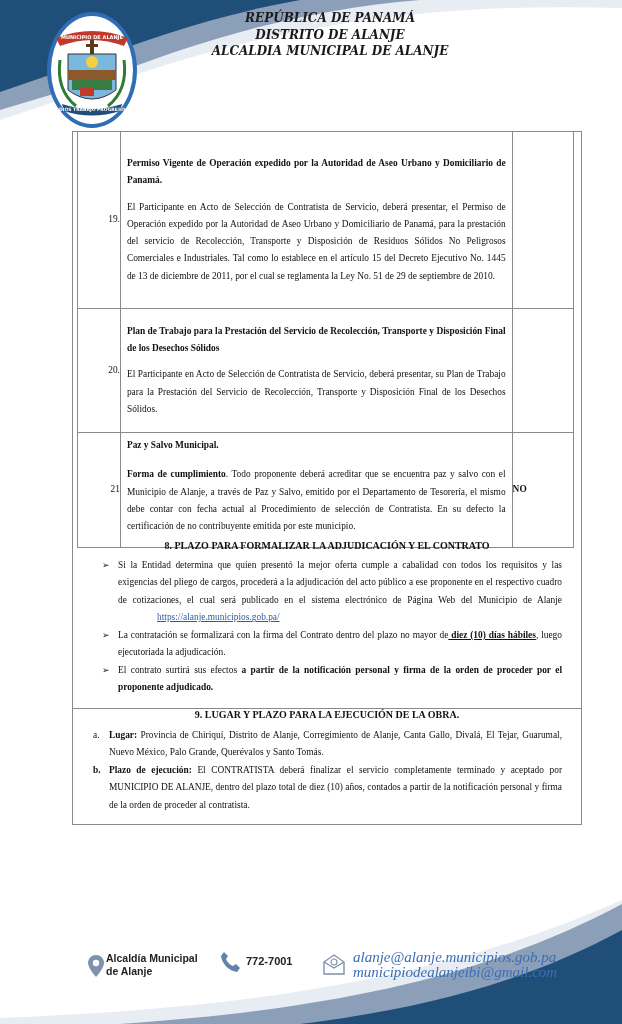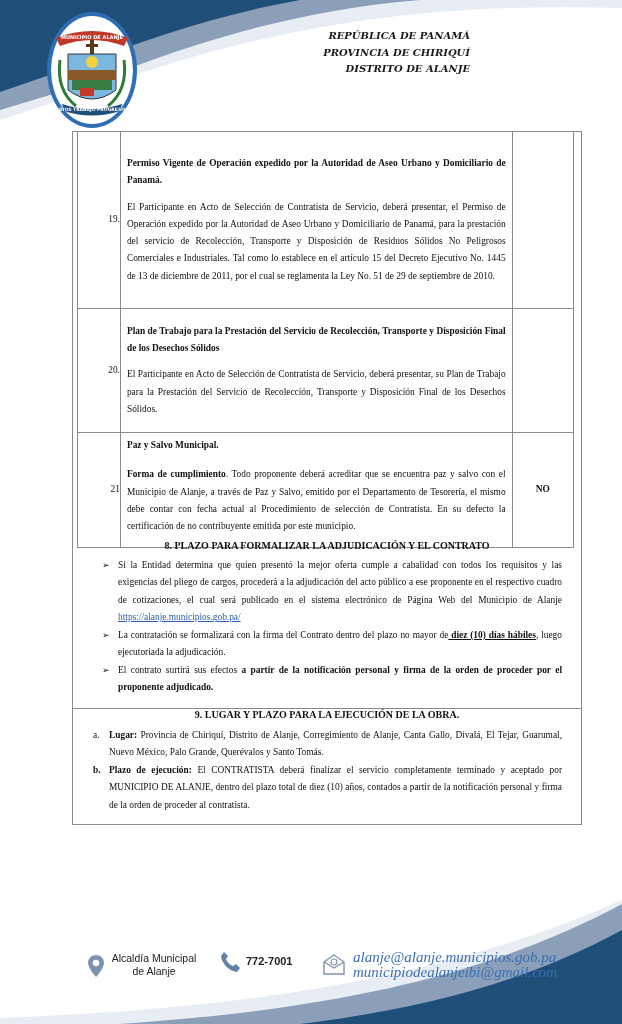--- a/index.html
+++ b/index.html
@@ -1,50 +1,50 @@
 <!DOCTYPE html>
 <html><head>
 <meta charset="utf-8">
 <style>
   html, body { margin:0; padding:0; }
   body { width:622px; height:1024px; position:relative; overflow:hidden; background:#ffffff; font-family:"Liberation Serif", serif; color:#111; }
   
   #hdr-svg { position:absolute; left:0; top:0; width:622px; height:130px; }
   #ftr-svg { position:absolute; left:0; top:900px; width:622px; height:124px; }
   .logo { position:absolute; left:46px; top:10px; width:92px; height:120px; }
-  .hdr-lines { position:absolute; left:190px; top:28px; width:280px; text-align:right; font-family:"DejaVu Serif", serif; font-weight:bold; font-style:italic; font-size:10px; line-height:16.5px; color:#1a1a1a; }
+  .hdr-lines { position:absolute; left:190px; top:10px; width:280px; text-align:center; font-family:"DejaVu Serif", serif; font-weight:bold; font-style:italic; font-size:12px; line-height:16.5px; color:#1a1a1a; }
   .hdr-lines div { white-space:nowrap; }
 
   
   .frame { position:absolute; left:72px; top:131px; width:510px; height:694px; border:1px solid #8a8a8a; box-sizing:border-box; }
   .tbl { position:absolute; left:77px; top:131px; width:497px; border-collapse:collapse; }
   .tbl td { border:1px solid #8a8a8a; vertical-align:middle; font-size:9.4px; line-height:17.3px; padding:0; }
   .c-num { width:43px; text-align:right; }
   .c-body { width:390px; text-align:justify; padding:0 6px 0 6px !important; }
-  .c-res { width:62px; text-align:center; font-weight:bold;margin-left:11px; }
+  .c-res { width:62px; text-align:left; font-weight:bold;margin-left:11px; }
   .row19 td { height:176px; }
   .row20 td { height:123px; }
   .row21 td { height:110px; }
   .b { font-weight:bold; }
   .gap { height:9px; }
   .r21 { line-height:12.6px; }
 
   .sec8 { position:absolute; left:72px; top:539px; width:510px; height:170px; box-sizing:border-box; border-bottom:1px solid #8a8a8a;padding-left:36px; }
   .sec-title { position:absolute; left:0; width:510px; text-align:center; font-weight:bold; font-size:10px; }
   .bul { position:absolute; left:118px; width:444px; font-size:9.4px; line-height:17.4px; text-align:justify; }
   .bul-mark { position:absolute; left:-16px; top:0; font-size:9px; }
-  .link { color:#2b5ea8; text-decoration:underline; }
+  .link { color:#2b5ea8; text-decoration:underline;margin-left:39px; }
   .u { text-decoration:underline; font-weight:bold; }
 
   .sec9 { position:absolute; left:72px; top:709px; width:588px; height:116px; }
   .item { position:absolute; left:109px; width:453px; font-size:9.4px; line-height:17.4px; text-align:justify; }
   .item-mark { position:absolute; left:-16px; top:0; }
 
   
-  .ft-addr { position:absolute; left:106px; top:952px; width:96px; text-align:center; font-family:"Liberation Sans", sans-serif; font-weight:normal; font-size:10.5px; line-height:13px; color:#222; }
+  .ft-addr { position:absolute; left:106px; top:952px; width:96px; font-family:"Liberation Sans", sans-serif; font-weight:bold; font-size:10.5px; line-height:13px; color:#222; }
   .ft-pin { position:absolute; left:88px; top:955px; width:16px; height:22px; }
   .ft-phone-icon { position:absolute; left:219px; top:950px; width:24px; height:24px; }
   .ft-phone { position:absolute; left:246px; top:955px; font-family:"Liberation Sans", sans-serif; font-weight:bold; font-size:11px; color:#222; }
   .ft-mail-icon { position:absolute; left:323px; top:953px; width:22px; height:22px; }
   .ft-emails { position:absolute; left:353px; top:950px; font-family:Liberation Serif, serif; font-style:italic; font-size:15px; line-height:15px; color:#3a6eb5; white-space:nowrap; }
 </style>
 </head>
 <body>
 
 <svg id="hdr-svg" viewBox="0 0 622 130" preserveAspectRatio="none">
@@ -65,22 +65,22 @@
   <rect x="26" y="70" width="40" height="10" fill="#3a7d44"></rect>
   <rect x="34" y="78" width="14" height="8" fill="#c0392b"></rect>
   <path d="M14,50 Q10,80 30,96" stroke="#2e7d32" stroke-width="3" fill="none"></path>
   <path d="M78,50 Q82,80 62,96" stroke="#2e7d32" stroke-width="3" fill="none"></path>
   <path d="M16,94 Q46,104 76,94 L74,101 Q46,110 18,101 Z" fill="#1f4e79"></path>
   <text x="46" y="101" font-size="4.5" text-anchor="middle" fill="#ffffff" font-family="DejaVu Sans, sans-serif" font-weight="bold">DIOS TRABAJO PROGRESO</text>
 </svg>
 
 <div class="hdr-lines">
   <div>REPÚBLICA DE PANAMÁ</div>
-  <div>PROVINCIA DE CHIRIQUÍ</div>
   <div>DISTRITO DE ALANJE</div>
+  <div>ALCALDIA MUNICIPAL DE ALANJE</div>
 </div>
 
 <div class="frame"></div>
 
 <table class="tbl">
   <tbody>
       <tr class="row19">
     <td class="c-num">19.</td>
     <td class="c-body">
       <div class="b">Permiso Vigente de Operación expedido por la Autoridad de Aseo Urbano y Domiciliario de Panamá.</div>

